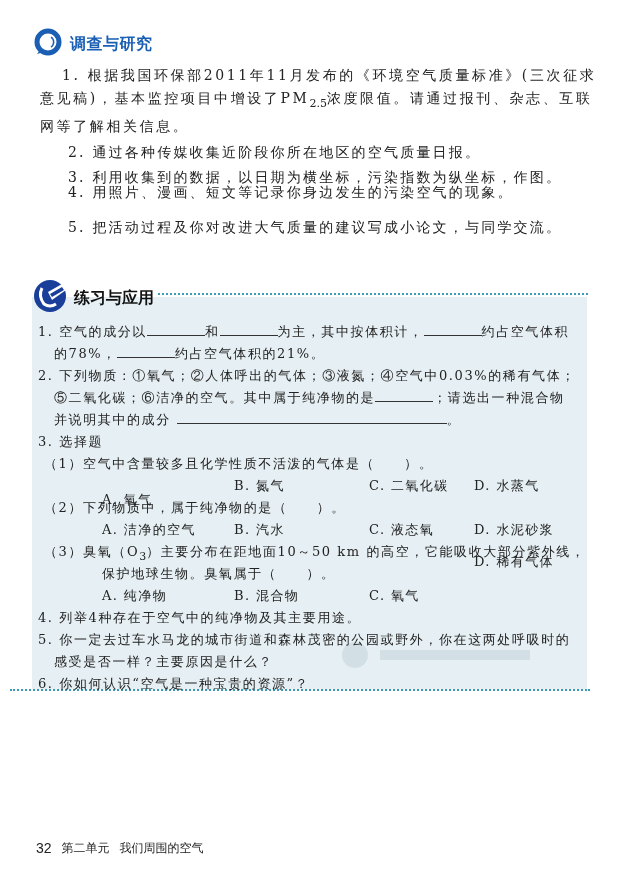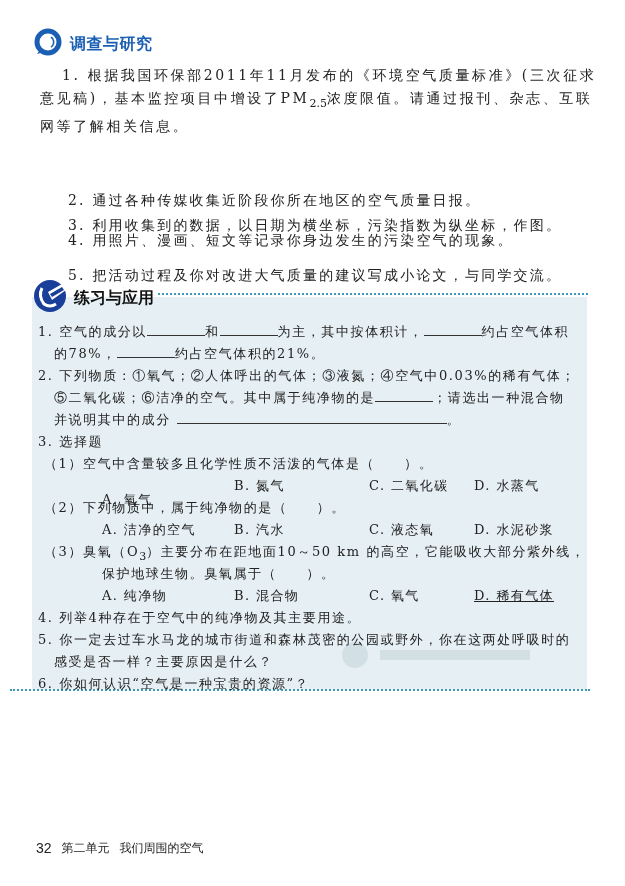--- a/index.html
+++ b/index.html
@@ -5,21 +5,21 @@
   html, body { margin: 0; padding: 0; }
   body {
     width: 625px; height: 886px; background: #ffffff; position: relative; overflow: hidden;
     font-family: "DejaVu Serif", "Liberation Serif", serif; color: #222;
   }
   .abs { position: absolute; }
   .section-head { left: 34px; top: 27px; height: 34px; display: flex; align-items: center; }
   .section-title { font-family: "DejaVu Sans", sans-serif; font-weight: bold; font-size: 16px; color: #1a5fb4; margin-left: 8px; letter-spacing: 0.5px; }
   .para { font-size: 14px; line-height: 23px; letter-spacing: 2.6px; }
   .p1 { left: 40px; top: 64px; width: 560px; text-indent: 22px; }
-  .line { left: 68px; font-size: 14px; letter-spacing: 2.2px; white-space: nowrap; margin-top: 48px; }
+  .line { left: 68px; font-size: 14px; letter-spacing: 2.2px; white-space: nowrap; }
   sub { font-size: 11px; letter-spacing: 0; }
 
   .practice-box { left: 32px; top: 297px; width: 555px; height: 392px; background: #e6eff3; }
   .practice-top-dots { left: 158px; top: 293px; width: 430px; border-top: 2px dotted #3a9bb8; }
   .practice-bottom-dots { left: 10px; top: 689px; width: 580px; border-top: 2px dotted #3a9bb8; }
   .practice-head { left: 32px; top: 278px; display: flex; align-items: center; }
   .practice-title { font-family: "DejaVu Sans", sans-serif; font-weight: bold; font-size: 16px; color: #111; margin-left: 6px; }
   .q { font-size: 13px; letter-spacing: 1.6px; white-space: nowrap; }
   .blank { display: inline-block; border-bottom: 1px solid #333; height: 12px; vertical-align: baseline; }
   .opt { font-size: 13px; letter-spacing: 1.4px; white-space: nowrap; }
@@ -126,21 +126,21 @@
 <div class="abs opt" style="left:369px; top:521px;">C. 液态氧</div>
 <div class="abs opt" style="left:474px; top:521px;">D. 水泥砂浆</div>
 
 <div class="abs q" style="left:44px; top:543px;">
   <span>（3）</span><span>臭氧（O</span><sub>3</sub><span>）主要分布在距地面10～50 km 的高空，它能吸收大部分紫外线，</span>
 </div>
 <div class="abs q" style="left:102px; top:565px;">保护地球生物。臭氧属于（　　）。</div>
 <div class="abs opt" style="left:102px; top:587px;">A. 纯净物</div>
 <div class="abs opt" style="left:234px; top:587px;">B. 混合物</div>
 <div class="abs opt" style="left:369px; top:587px;">C. 氧气</div>
-<div class="abs opt" style="left:474px; top:587px;text-decoration:underline;">D. 稀有气体</div>
+<div class="abs opt" style="left:474px; top:553px;">D. 稀有气体</div>
 
 <div class="abs q" style="left:38px; top:609px;">
   <span>4.</span>
   <span>列举4种存在于空气中的纯净物及其主要用途。</span>
 </div>
 
 <div class="abs q" style="left:38px; top:631px;">
   <span>5.</span>
   <span>你一定去过车水马龙的城市街道和森林茂密的公园或野外，你在这两处呼吸时的</span>
 </div>

